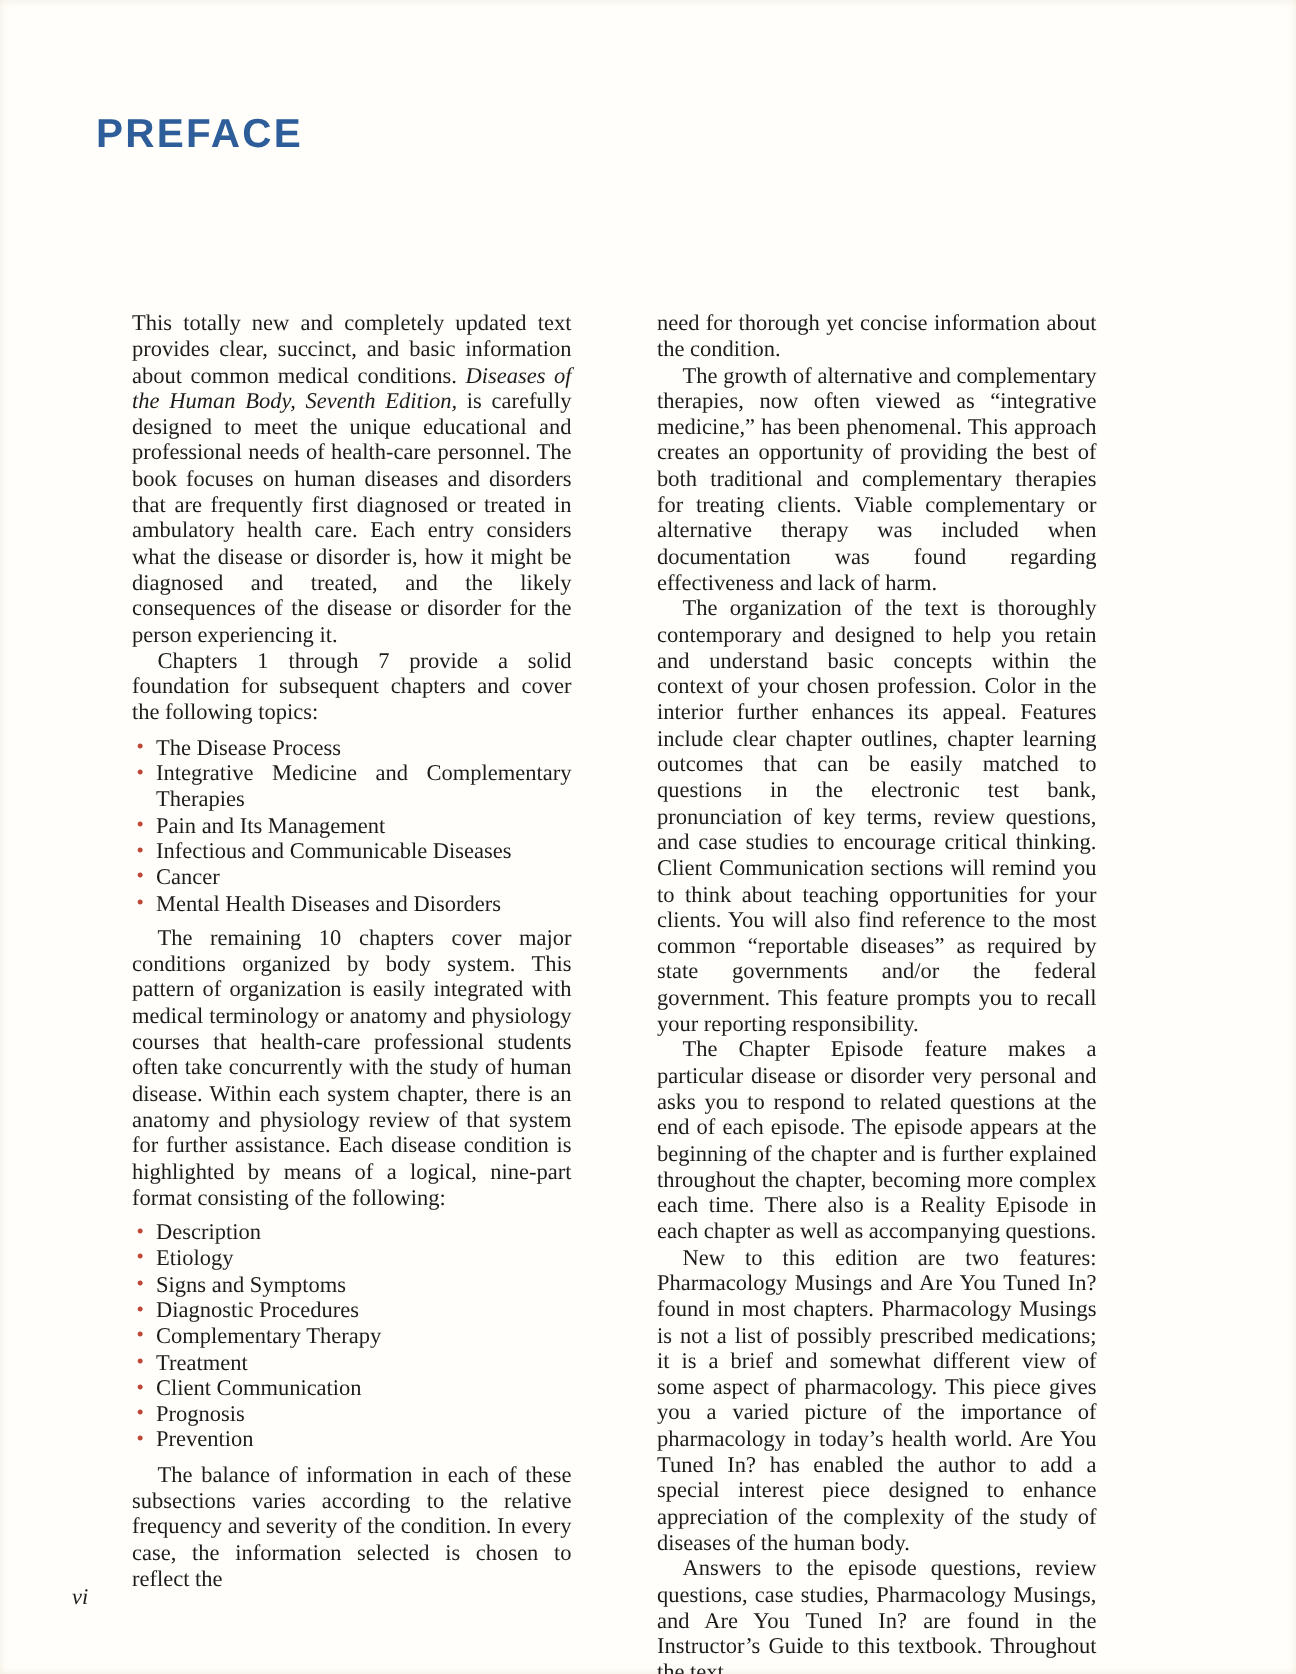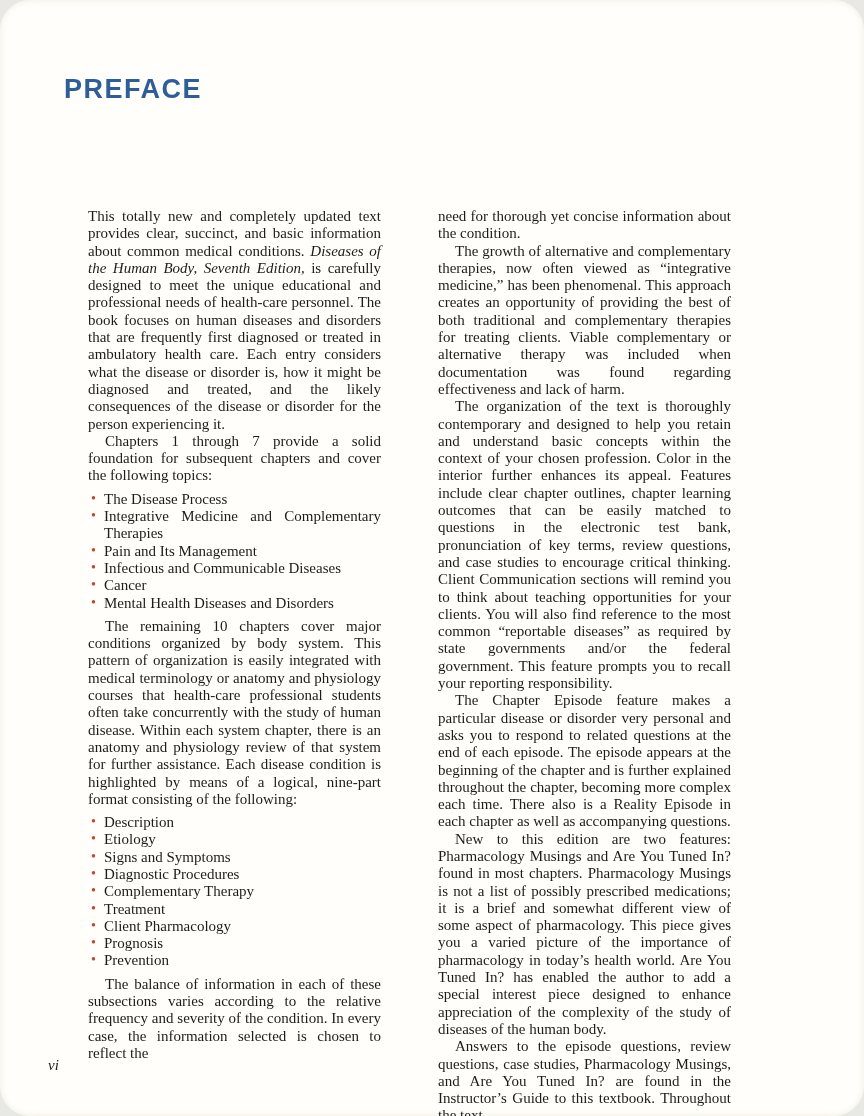--- a/index.html
+++ b/index.html
@@ -3,21 +3,20 @@
 <meta charset="utf-8">
 <style>
   html,body{margin:0;padding:0;background:#e8e8e4;}
   .page{
     width:864px;height:1116px;margin:0 auto;position:relative;
     background:#fffefa;
     box-shadow:inset 0 0 6px rgba(230,225,205,.6);
     font-family:"Liberation Serif", serif;
     color:#1c1c1c;
     overflow:hidden;
-    border-radius:30px;
   }
   .title{
     position:absolute;left:64px;top:74px;margin:0;
     font-family:"Liberation Sans", sans-serif;
     font-weight:bold;font-size:27px;line-height:30px;
     letter-spacing:1.5px;color:#2e5e99;
   }
   .columns{
     position:absolute;left:63px;top:208px;width:668px;
     display:flex;gap:32px;
@@ -69,21 +68,21 @@
 
       <p class="indent">The remaining 10 chapters cover major conditions organized by body system. This pattern of organization is easily integrated with medical terminology or anatomy and physiology courses that health-care professional students often take concurrently with the study of human disease. Within each system chapter, there is an anatomy and physiology review of that system for further assistance. Each disease condition is highlighted by means of a logical, nine-part format consisting of the following:</p>
 
       <ul>
         <li>Description</li>
         <li>Etiology</li>
         <li>Signs and Symptoms</li>
         <li>Diagnostic Procedures</li>
         <li>Complementary Therapy</li>
         <li>Treatment</li>
-        <li>Client Pharmacology</li>
+        <li>Client Communication</li>
         <li>Prognosis</li>
         <li>Prevention</li>
       </ul>
 
       <p class="indent">The balance of information in each of these subsections varies according to the relative frequency and severity of the condition. In every case, the information selected is chosen to reflect the</p>
     </div>
 
     <div class="col">
       <p>need for thorough yet concise information about the condition.</p>
       <p class="indent">The growth of alternative and complementary therapies, now often viewed as “integrative medicine,” has been phenomenal. This approach creates an opportunity of providing the best of both traditional and complementary therapies for treating clients. Viable complementary or alternative therapy was included when documentation was found regarding effectiveness and lack of harm.</p>

